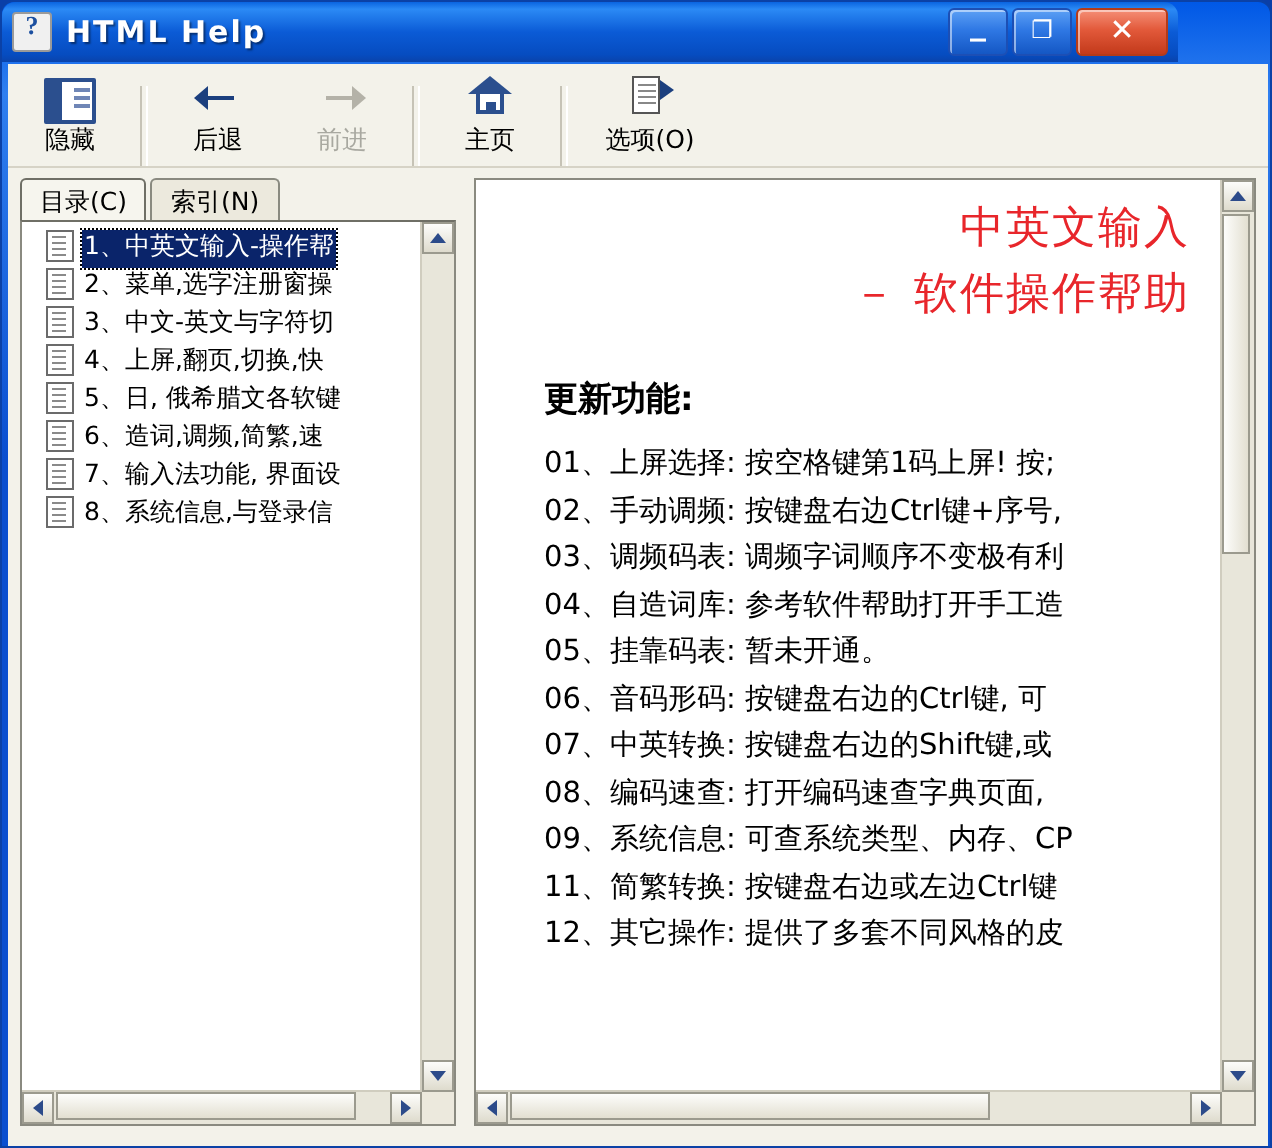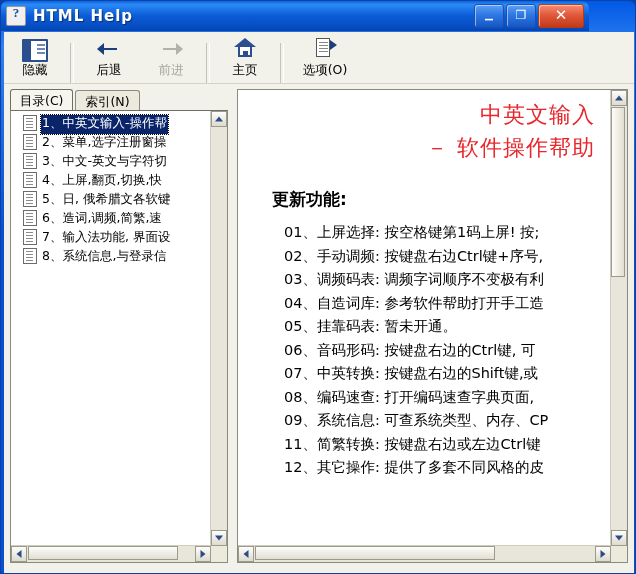--- a/index.html
+++ b/index.html
@@ -268,21 +268,21 @@
     width: 218px;
     height: 474px;
     box-sizing: border-box;
   }
   .tabs {
     position: absolute;
     left: 0; top: 0;
     height: 22px;
     width: 218px;
     display: flex;
-    align-items: center;
+    align-items: flex-start;
   }
   .tab {
     height: 21px;
     box-sizing: border-box;
     padding: 1px 9px 0 9px;
     font-size: 12.5px;
     font-family: "DejaVu Sans", sans-serif;
     color: #000;
     background: #ece9dd;
     border: 1px solid #8a8a80;
@@ -459,21 +459,21 @@
     color: #000;
     font-family: "DejaVu Sans", sans-serif;
     margin: 24px 0 10px 18px;
   }
   .doc-list { margin: 0; padding: 0; }
   .doc-line {
     font-size: 14.5px;
     color: #000;
     font-family: "DejaVu Sans", sans-serif;
     line-height: 23.5px;
-    margin-left: 30px;
+    margin-left: 18px;
     white-space: nowrap;
   }
 
   
   .status-strip {
     position: absolute;
     left: 3px;
     bottom: 0;
     width: 630px;
     height: 6px;

